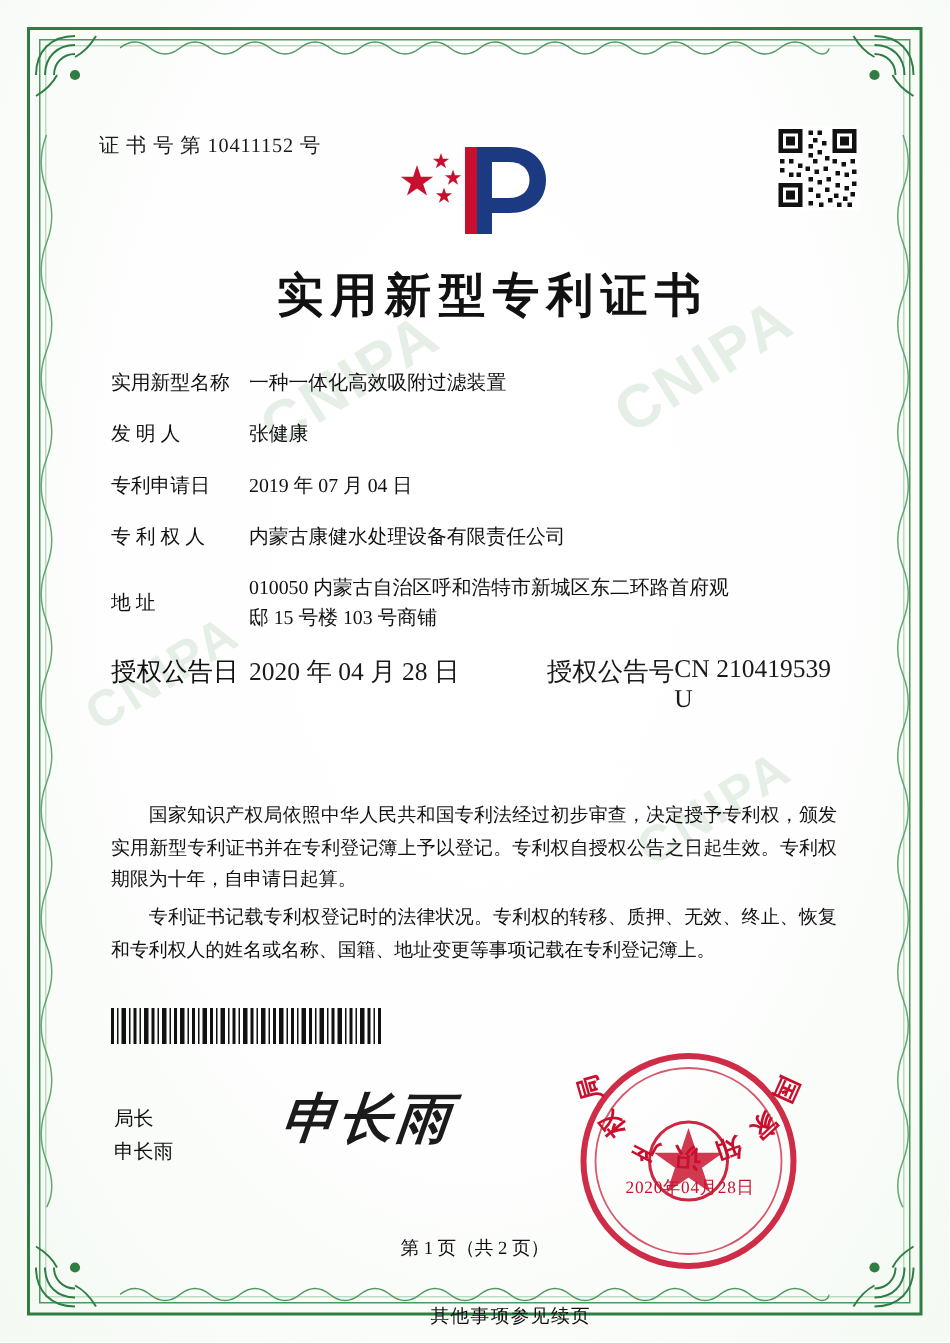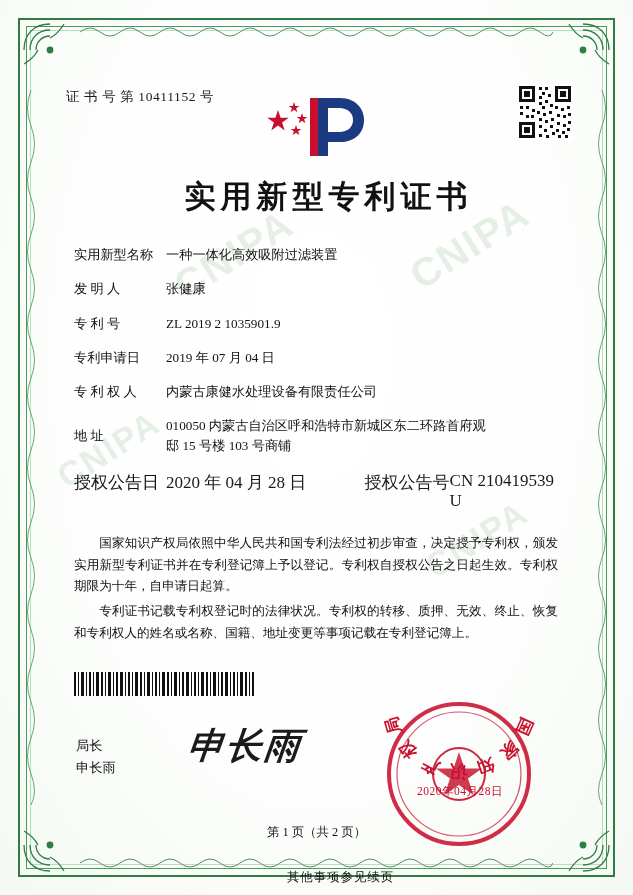--- a/index.html
+++ b/index.html
@@ -413,24 +413,20 @@
   <div class="fields">
     <div class="field">
       <div class="f-label">实用新型名称</div>
       <div class="f-value">一种一体化高效吸附过滤装置</div>
     </div>
     <div class="field">
       <div class="f-label">发 明 人</div>
       <div class="f-value">张健康</div>
     </div>
     <div class="field">
-      <div class="f-label">专 利 号</div>
-      <div class="f-value">ZL 2019 2 1035901.9</div>
-    </div>
-    <div class="field">
       <div class="f-label">专利申请日</div>
       <div class="f-value">2019 年 07 月 04 日</div>
     </div>
     <div class="field">
       <div class="f-label">专 利 权 人</div>
       <div class="f-value">内蒙古康健水处理设备有限责任公司</div>
     </div>
     <div class="field">
       <div class="f-label">地 址</div>
       <div class="f-value">

